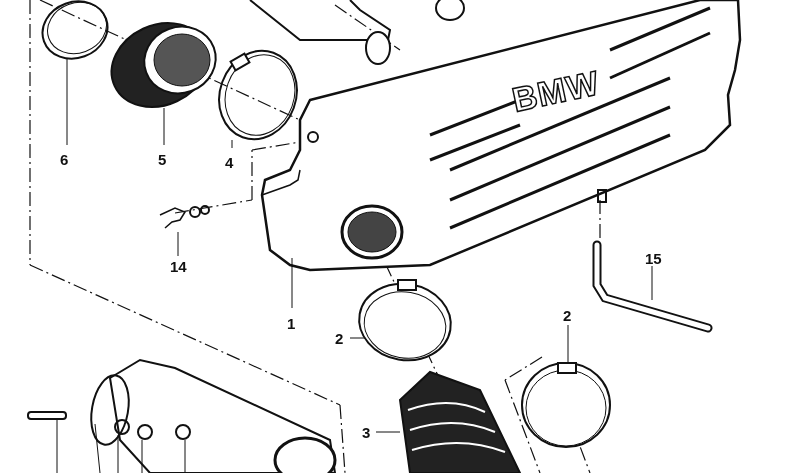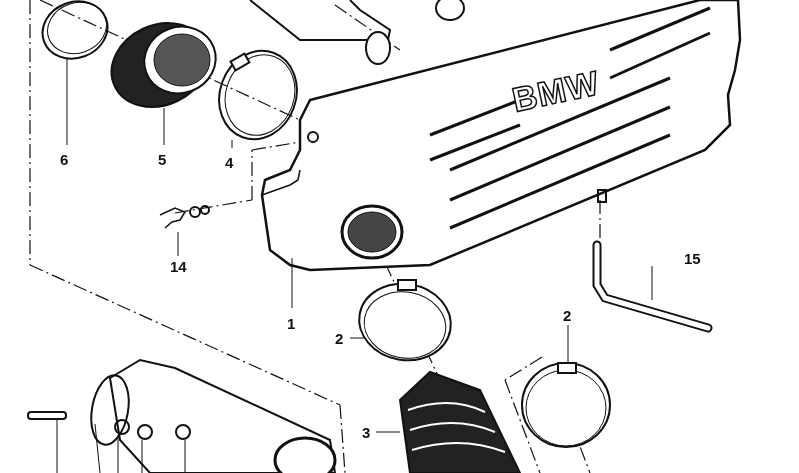--- a/index.html
+++ b/index.html
@@ -116,14 +116,14 @@
   <div class="logo" style="left:512px;top:72px;">BMW</div>
 
   <span class="lbl" style="left:60px;top:152px;">6</span>
   <span class="lbl" style="left:158px;top:152px;">5</span>
   <span class="lbl" style="left:225px;top:155px;">4</span>
   <span class="lbl" style="left:170px;top:259px;">14</span>
   <span class="lbl" style="left:287px;top:316px;">1</span>
   <span class="lbl" style="left:335px;top:331px;">2</span>
   <span class="lbl" style="left:563px;top:308px;">2</span>
   <span class="lbl" style="left:362px;top:425px;">3</span>
-  <span class="lbl" style="left:645px;top:251px;margin-left:39px;">15</span>
+  <span class="lbl" style="left:645px;top:251px;">15</span>
 </div>
 
 </body></html>

